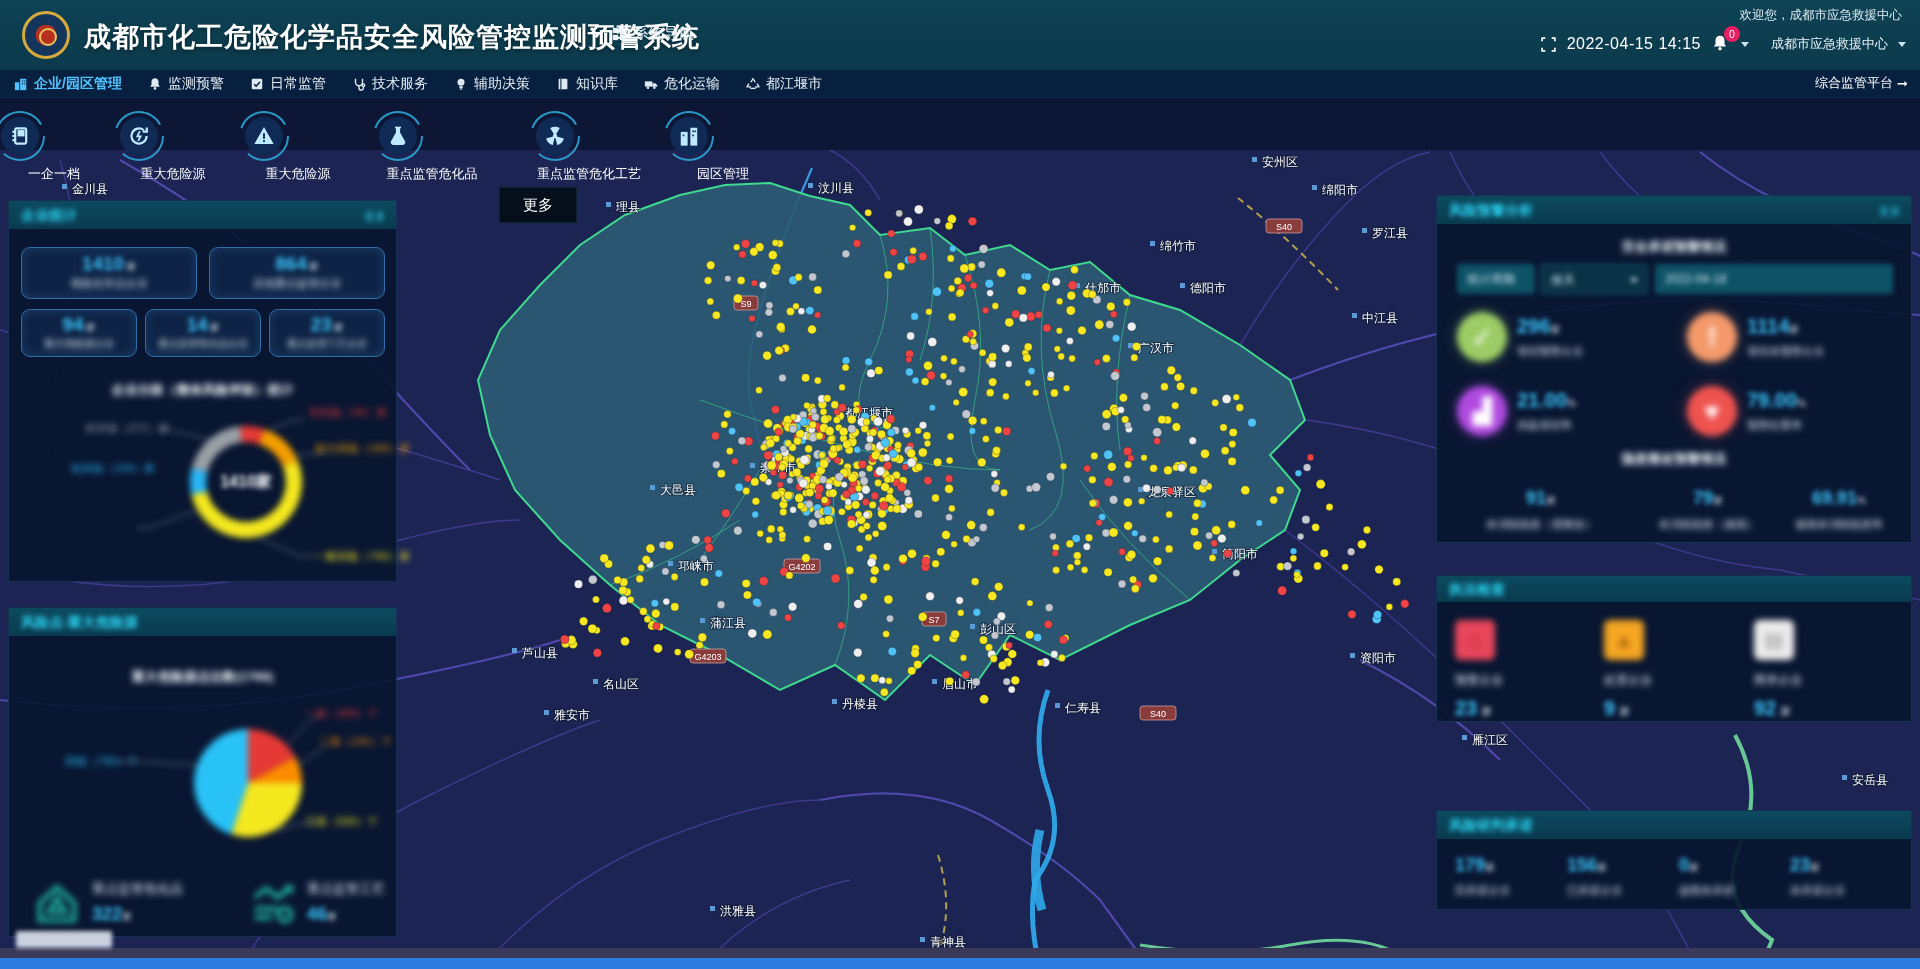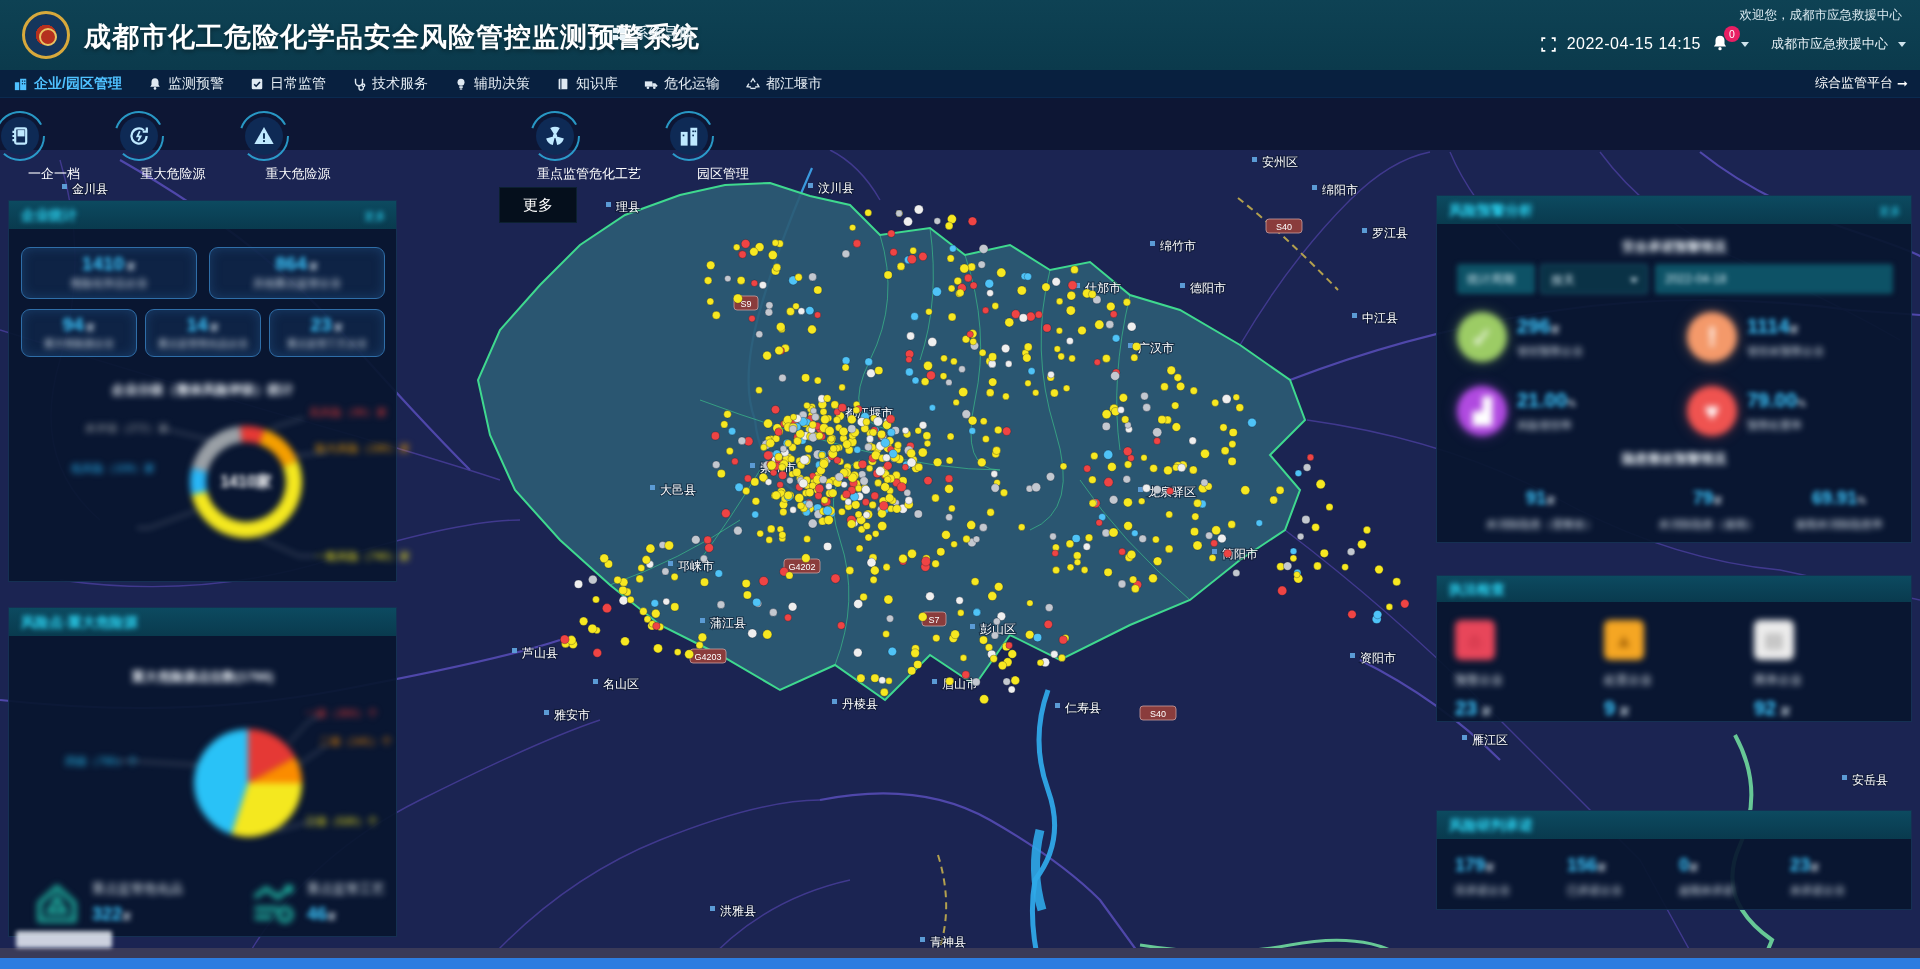--- a/index.html
+++ b/index.html
@@ -1502,20 +1502,35 @@
             <svg width="22" height="22" viewBox="0 0 16 16" fill="#bfe9ff" stroke="none">
               <path d="M8 1.5L15 13.8H1z"></path>
               <rect x="7.3" y="6" width="1.4" height="4" fill="#0a2e55"></rect>
               <rect x="7.3" y="11" width="1.4" height="1.4" fill="#0a2e55"></rect>
             </svg>
           </g>
         </svg>
       </span>
       <span class="sl">重大危险源</span>
     </div>
+    <div class="subnav-item" style="left: 372px; top: 110px; width: 120px;">
+      <span class="circ">
+        <svg width="52" height="52" viewBox="0 0 52 52">
+          <circle cx="26" cy="26" r="24" fill="none" stroke="#2fb8e8" stroke-width="2" stroke-dasharray="55 28" opacity=".8"></circle>
+          <circle cx="26" cy="26" r="19" fill="#0e2a55"></circle>
+          <g transform="translate(15,15)">
+            <svg width="22" height="22" viewBox="0 0 16 16" fill="#bfe9ff" stroke="none">
+              <path d="M6.5 2h3v3.5l3.6 6.4c.6 1.1-.2 2.6-1.5 2.6H4.4c-1.3 0-2.1-1.5-1.5-2.6L6.5 5.5z"></path>
+              <rect x="5.8" y="1.2" width="4.4" height="1.2"></rect>
+            </svg>
+          </g>
+        </svg>
+      </span>
+      <span class="sl">重点监管危化品</span>
+    </div>
     <div class="subnav-item" style="left: 529px; top: 110px; width: 120px;">
       <span class="circ">
         <svg width="52" height="52" viewBox="0 0 52 52">
           <circle cx="26" cy="26" r="24" fill="none" stroke="#2fb8e8" stroke-width="2" stroke-dasharray="55 28" opacity=".8"></circle>
           <circle cx="26" cy="26" r="19" fill="#0e2a55"></circle>
           <g transform="translate(15,15)">
             <svg width="22" height="22" viewBox="0 0 16 16" fill="#bfe9ff" stroke="none">
               <path d="M8 8L4.5 2.2A7 7 0 0 1 11.5 2.2z"></path>
               <path d="M8 8l6.7 0A7 7 0 0 1 11.2 13.9z" transform="rotate(15 8 8)"></path>
               <path d="M8 8l-6.7 0A7 7 0 0 0 4.8 13.9z" transform="rotate(-15 8 8)"></path>

